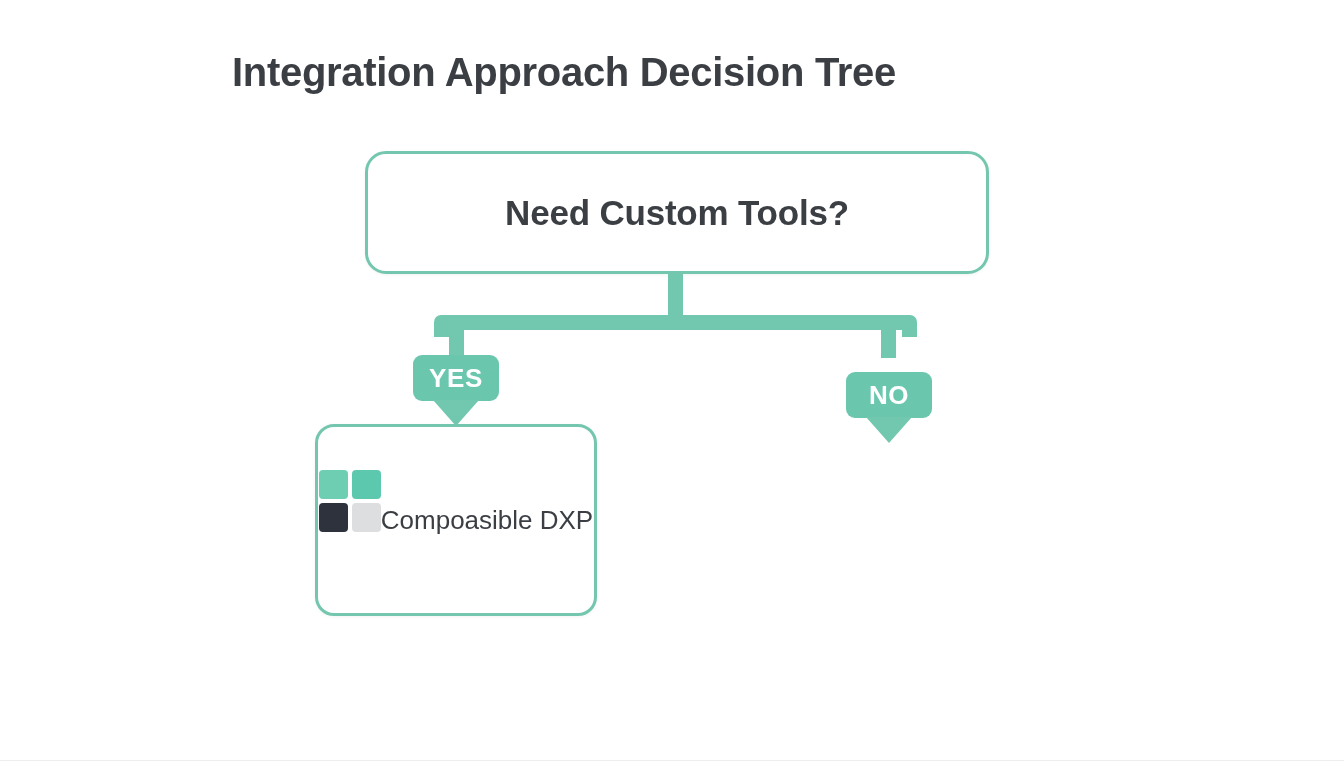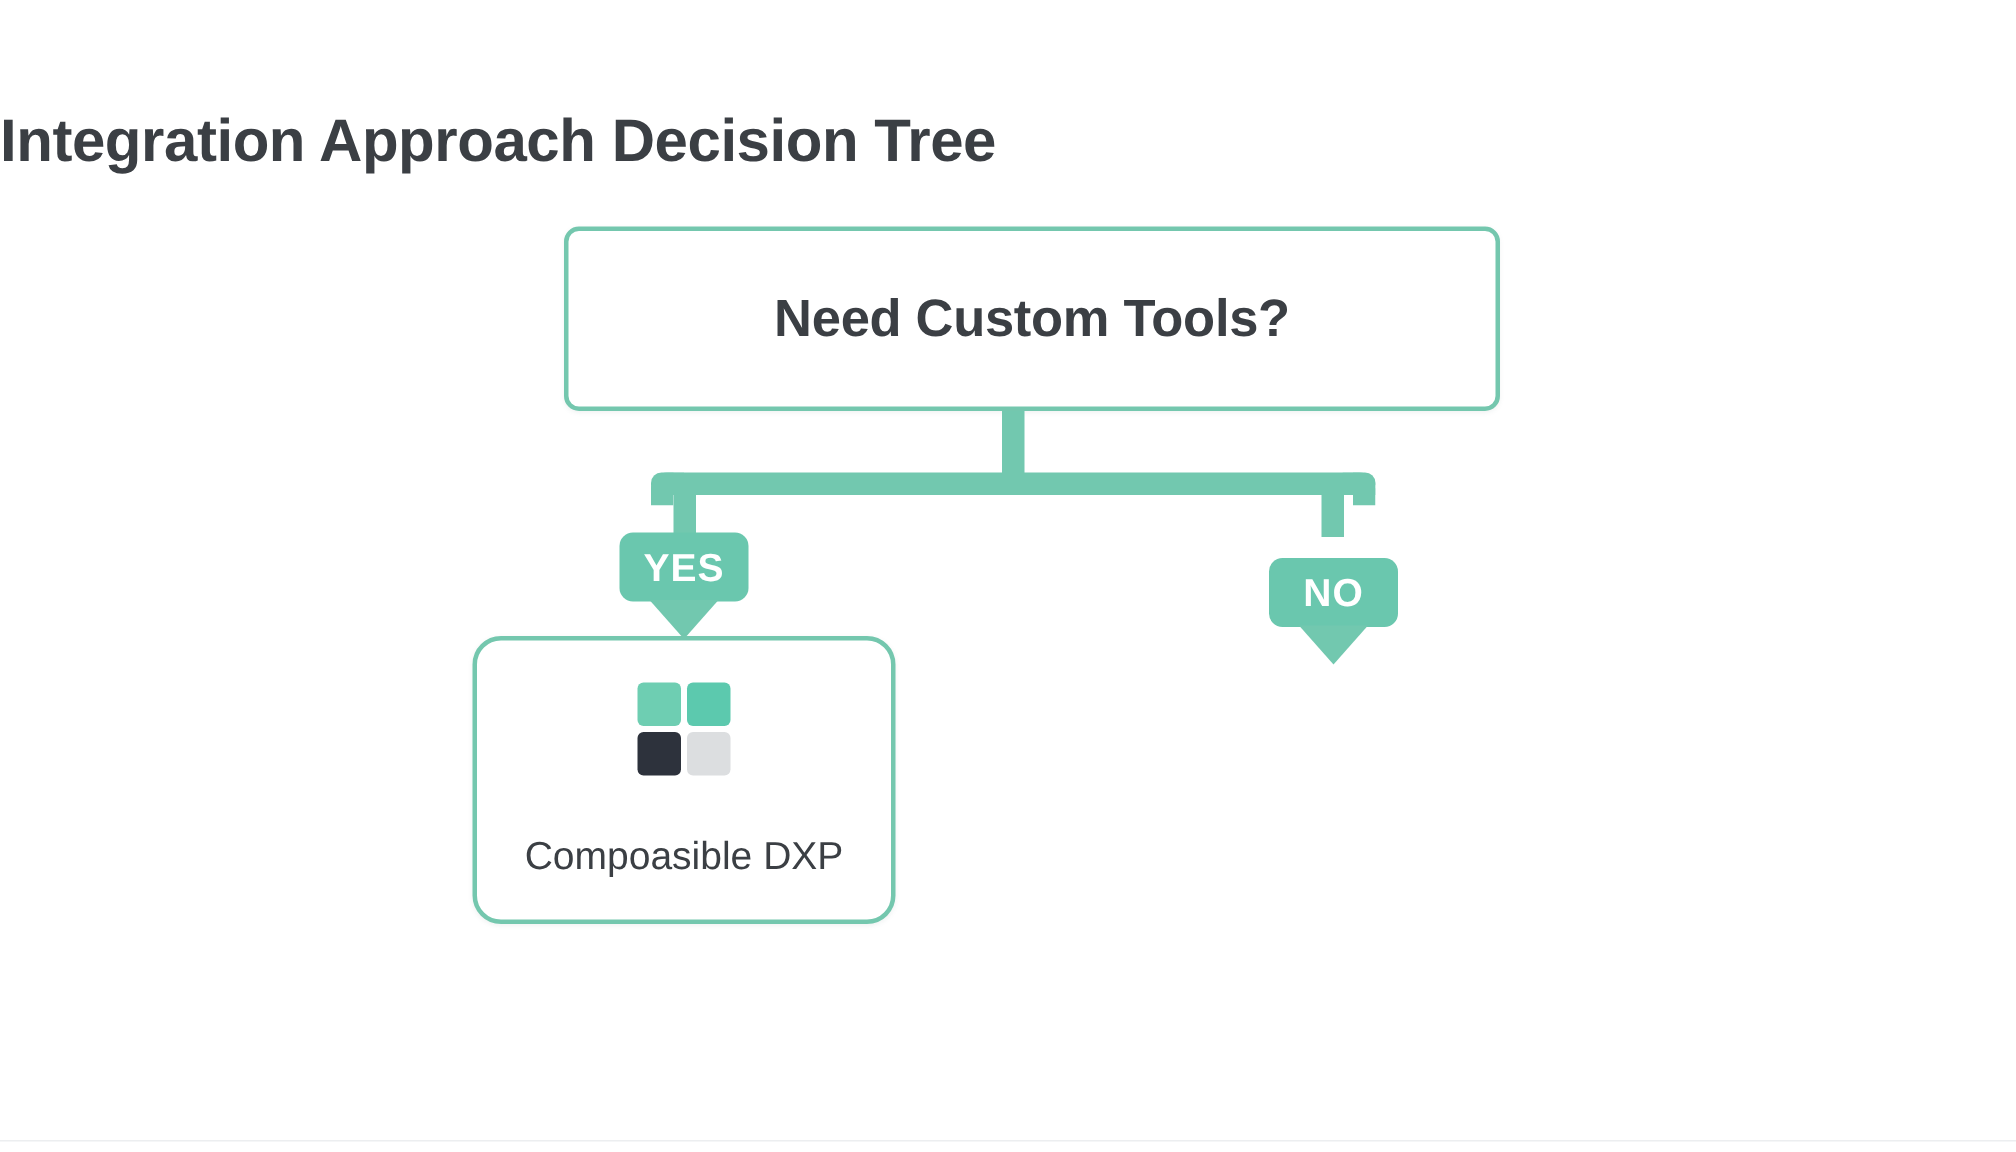--- a/index.html
+++ b/index.html
@@ -18,40 +18,41 @@
     width: 1344px;
     height: 768px;
     background: #ffffff;
     overflow: hidden;
   }
 
   
   .diagram-title {
     position: absolute;
     left: 0;
-    top: 72px;
+    top: 50px;
     width: 1128px;
+    text-align: center;
     font-size: 40px;
     font-weight: 700;
     letter-spacing: -0.3px;
     color: #3b3f44;
     white-space: nowrap;
   }
 
   
   .decision-box {
     position: absolute;
-    left: 376px;
+    left: 365px;
     top: 151px;
     width: 624px;
     height: 123px;
     box-sizing: border-box;
     background: #ffffff;
     border: 3px solid #74c7ae;
-    border-radius: 10px;
+    border-radius: 21px;
     display: flex;
     align-items: center;
     justify-content: center;
     box-shadow: 0 1px 3px rgba(120,140,135,0.10);
   }
   .decision-box-label {
     font-size: 35px;
     font-weight: 700;
     color: #3b3f44;
     letter-spacing: -0.2px;
@@ -150,21 +151,21 @@
   .outcome-box {
     position: absolute;
     top: 424px;
     width: 282px;
     height: 192px;
     box-sizing: border-box;
     background: #ffffff;
     border: 3px solid #74c7ae;
     border-radius: 19px;
     display: flex;
-    flex-direction: column;
+    flex-direction: row;
     align-items: center;
     justify-content: center;
     box-shadow: 0 1px 3px rgba(120,140,135,0.10);
   }
   .outcome-left  { left: 315px; }
   .outcome-right { left: 749px; }
 
   .outcome-label {
     font-size: 26px;
     font-weight: 400;

